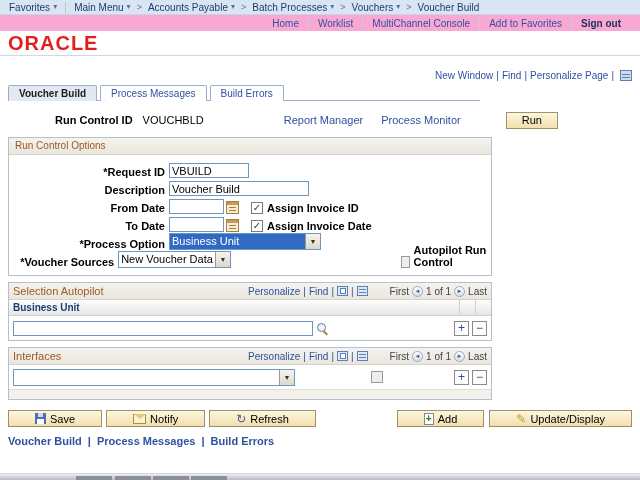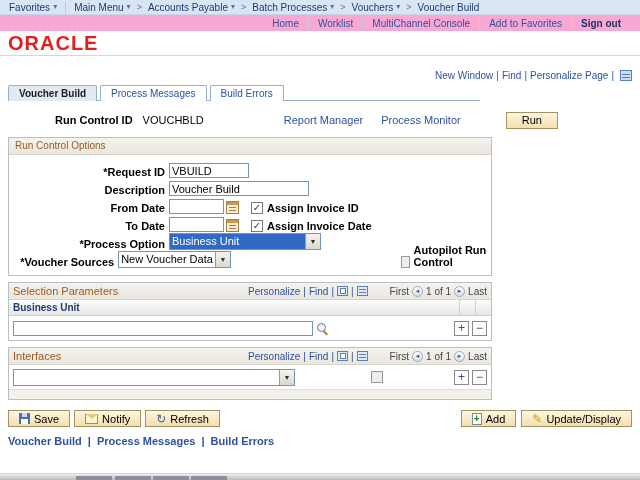--- a/index.html
+++ b/index.html
@@ -61,21 +61,21 @@
 
   
   .runrow { display:flex; align-items:center; margin:10px 0 8px 55px; height:18px; }
   .runrow .lbl { font-weight:bold; }
   .runrow .val { margin-left:10px; }
   .runrow .link { color:#2d52a0; cursor:pointer; }
   .rm { margin-left:80px; } .pm { margin-left:18px; }
 
   .psbtn {
     background:linear-gradient(#fdf6e0,#f2dfae); border:1px solid #a09262;
-    font-size:11px; color:#000; padding:1px 10px; height:17px; cursor:pointer;
+    font-size:11px; color:#000; padding:1px 26px; height:17px; cursor:pointer;
     display:inline-flex; align-items:center; font-family:inherit;
   }
   .runbtn { margin-left:45px; padding:1px 15px; }
 
   
   .groupbox { width:484px; margin:2px 0 0 8px; border:1px solid #b9bfc9; background:#fff; }
   .gb-header {
     background:linear-gradient(#f5f3ee,#e9e6de); border-bottom:1px solid #d6d3c9;
     color:#9c5a21; padding:2px 6px; height:17px; font-size:10px;
   }
@@ -310,21 +310,21 @@
         
       </span>
       <span class="blabel" style="margin-left:4px;">Autopilot Run Control</span>
     </div>
 
   </div>
 </div>
 
 <div class="pgrid">
   <div class="grid-header">
-    <span class="grid-title">Selection Parameters</span>
+    <span class="grid-title">Selection Autopilot</span>
     <span class="grid-tools">
       <span class="plink">Personalize</span>
       <span class="pipe">|</span>
       <span class="plink">Find</span>
       <span class="pipe">|</span>
       <span class="mini-icon viewall"></span>
       <span class="pipe">|</span>
       <span class="mini-icon download"></span>
       <span class="navgroup">
         <span>First</span>

